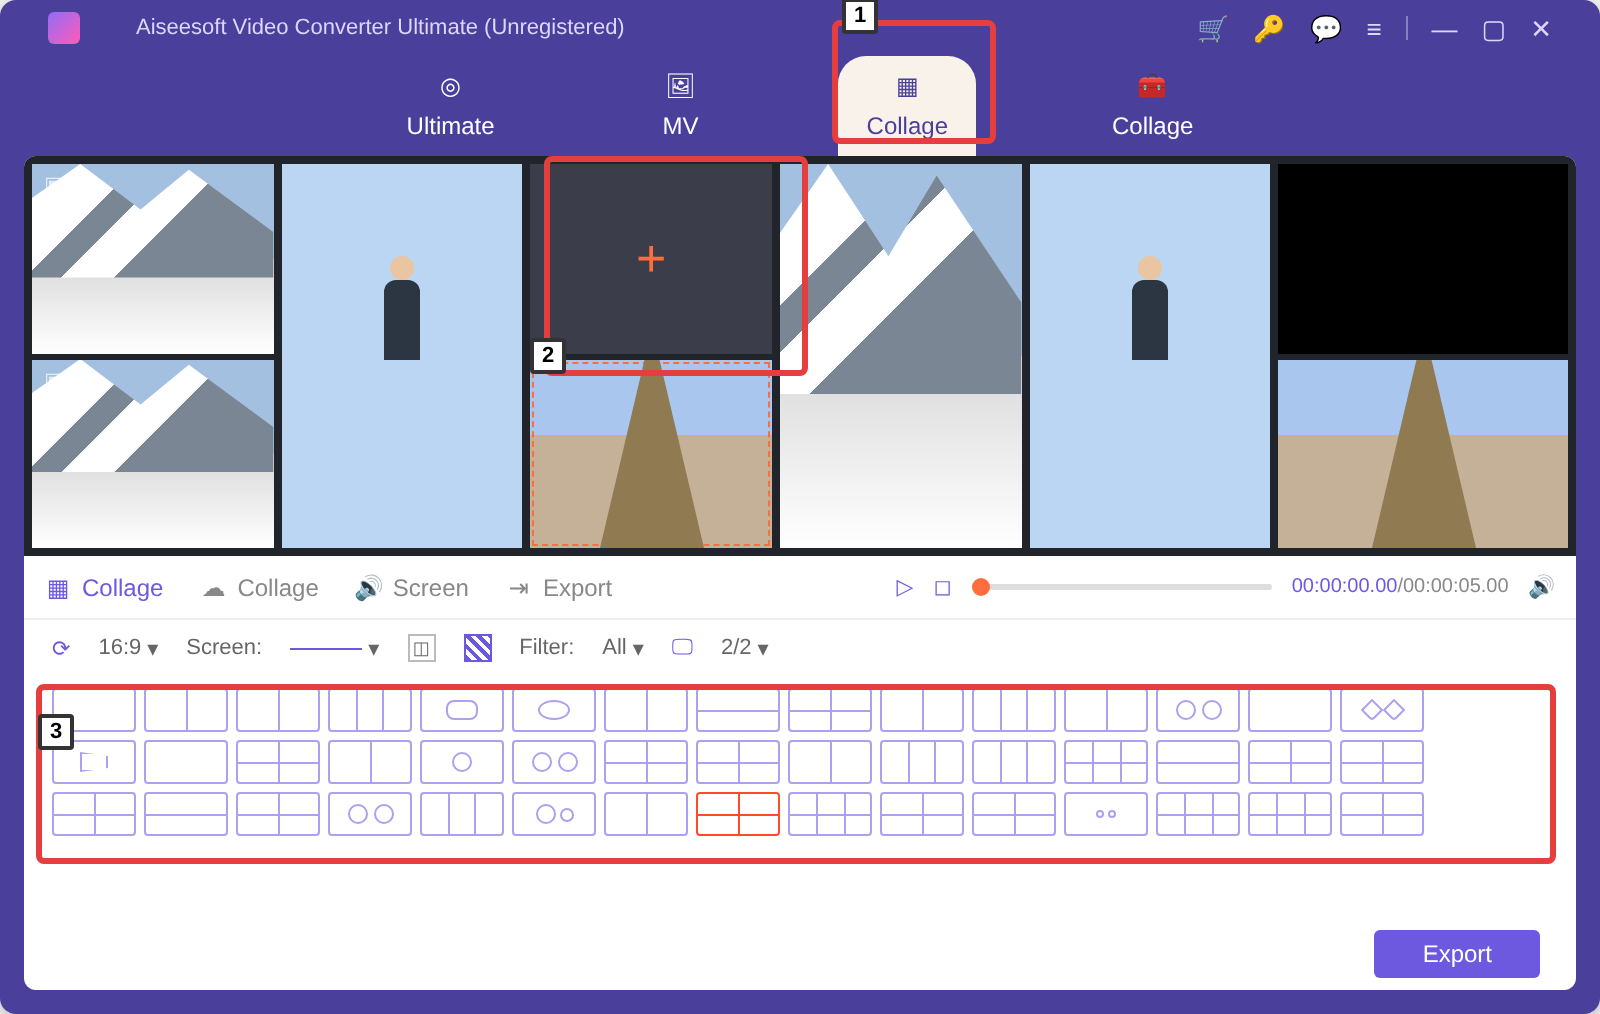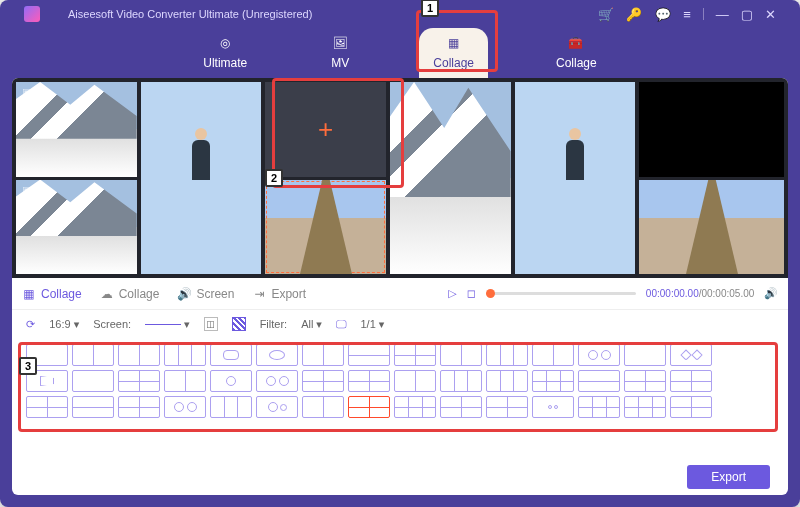--- a/index.html
+++ b/index.html
@@ -198,21 +198,21 @@
     <div class="options">
       <span style="color:#6c59df">⟳</span>
       <div class="dd"><span>16:9</span> ▾</div>
       <span>Screen:</span>
       <div class="dd"><span class="line"></span> ▾</div>
       <div class="sq">◫</div>
       <div class="sq" style="background:repeating-linear-gradient(45deg,#6c59df,#6c59df 2px,#fff 2px,#fff 4px); border-color:#6c59df"></div>
       <span>Filter:</span>
       <div class="dd"><span>All</span> ▾</div>
       <span style="color:#6c59df">🖵</span>
-      <div class="dd"><span>1/1</span> ▾</div>
+      <div class="dd"><span>2/2</span> ▾</div>
     </div>
 
     <div class="tpl-grid">
       <div class="tpl-rows">
         <div class="tpl-row">
           <div class="tpl"></div>
           <div class="tpl h2"></div>
           <div class="tpl h2"></div>
           <div class="tpl h3"></div>
           <div class="tpl shape">

